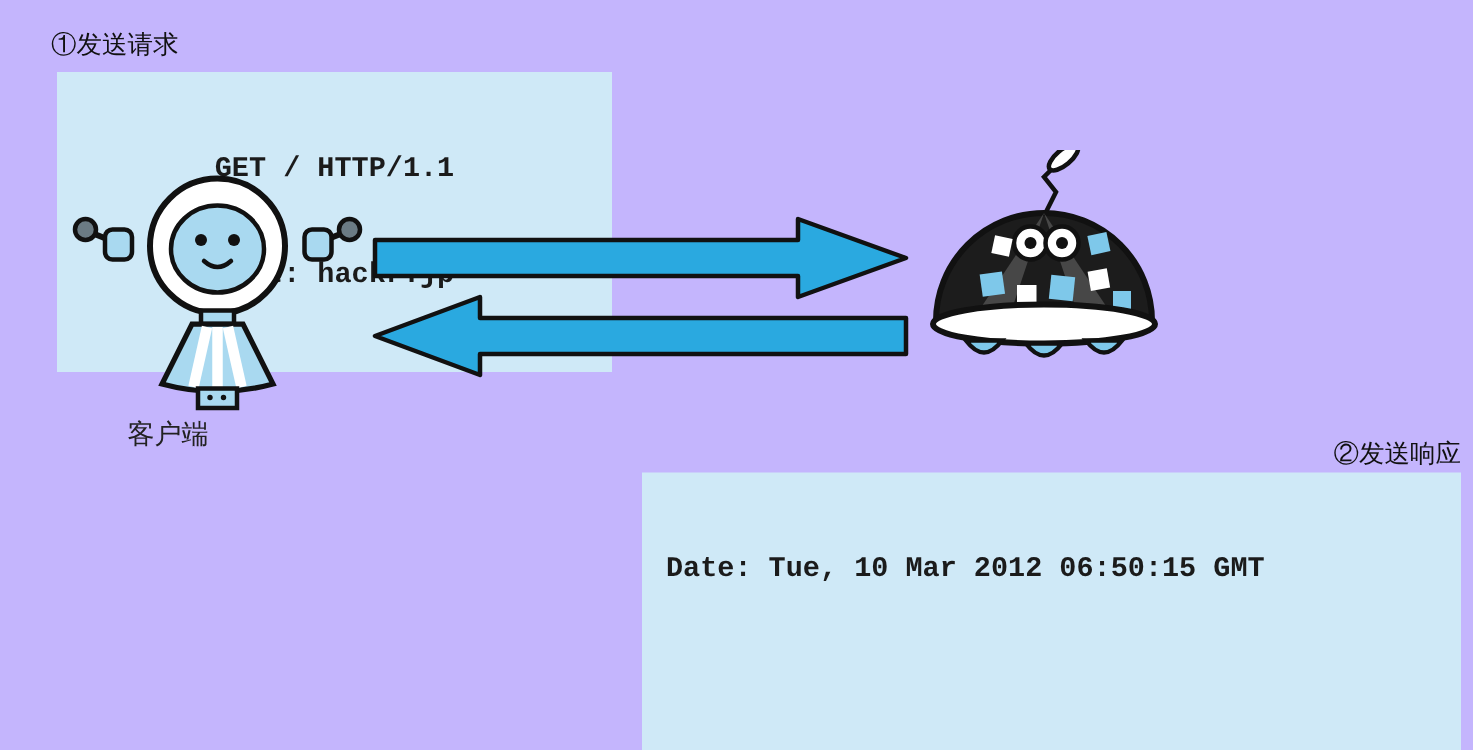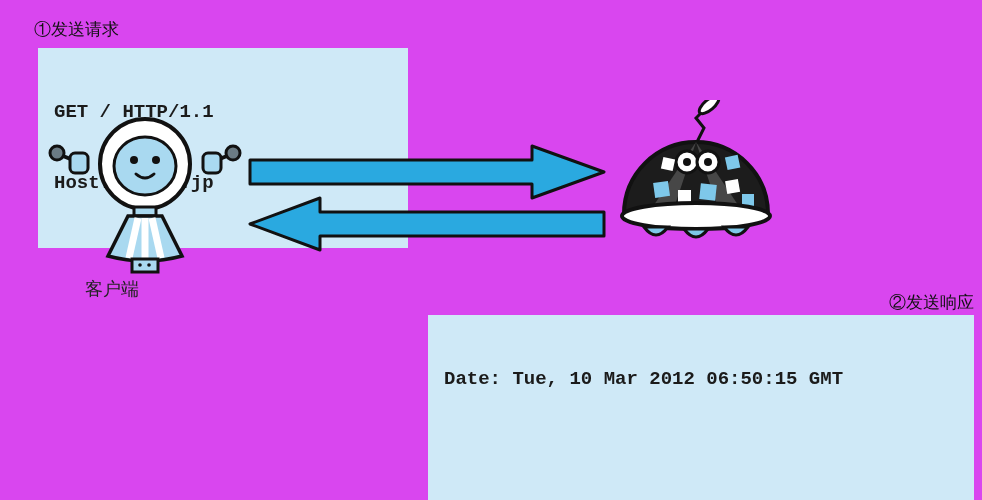--- a/index.html
+++ b/index.html
@@ -4,21 +4,21 @@
 <style>
   html, body {
     margin: 0;
     padding: 0;
     background: #ffffff;
   }
   .diagram {
     position: relative;
     width: 982px;
     height: 500px;
-    background: #d946ef;
+    background: #c4b5fd;
     font-family: "Liberation Sans", sans-serif;
     overflow: hidden;
   }
   .step-label {
     position: absolute;
     font-size: 17px;
     color: #111111;
     white-space: nowrap;
   }
   .request-step { left: 34px; top: 18px; }
@@ -28,21 +28,21 @@
     background: var(--box-bg, #cfe9f7);
     font-family: "Liberation Mono", "DejaVu Sans Mono", monospace;
     font-weight: bold;
     font-size: 19px;
     color: #1b1b1b;
     padding: 7px 16px;
     box-sizing: border-box;
     white-space: pre;
   }
   .code-line { line-height: 27px; }
-  .request-box { left: 38px; top: 48px; width: 370px; }
+  .request-box { left: 38px; top: 48px; width: 370px; text-align: center; }
   .response-box { left: 428px; top: 315px; width: 546px; }
   .entity-label {
     position: absolute;
     font-size: 18px;
     color: #222222;
     text-align: left;
   }
   .client-label { left: 85px; top: 277px; width: 130px; }
   .server-label { left: 655px; top: 277px; width: 120px; }
   .client-robot { position: absolute; left: 48px; top: 108px; width: 195px; height: 168px; }

